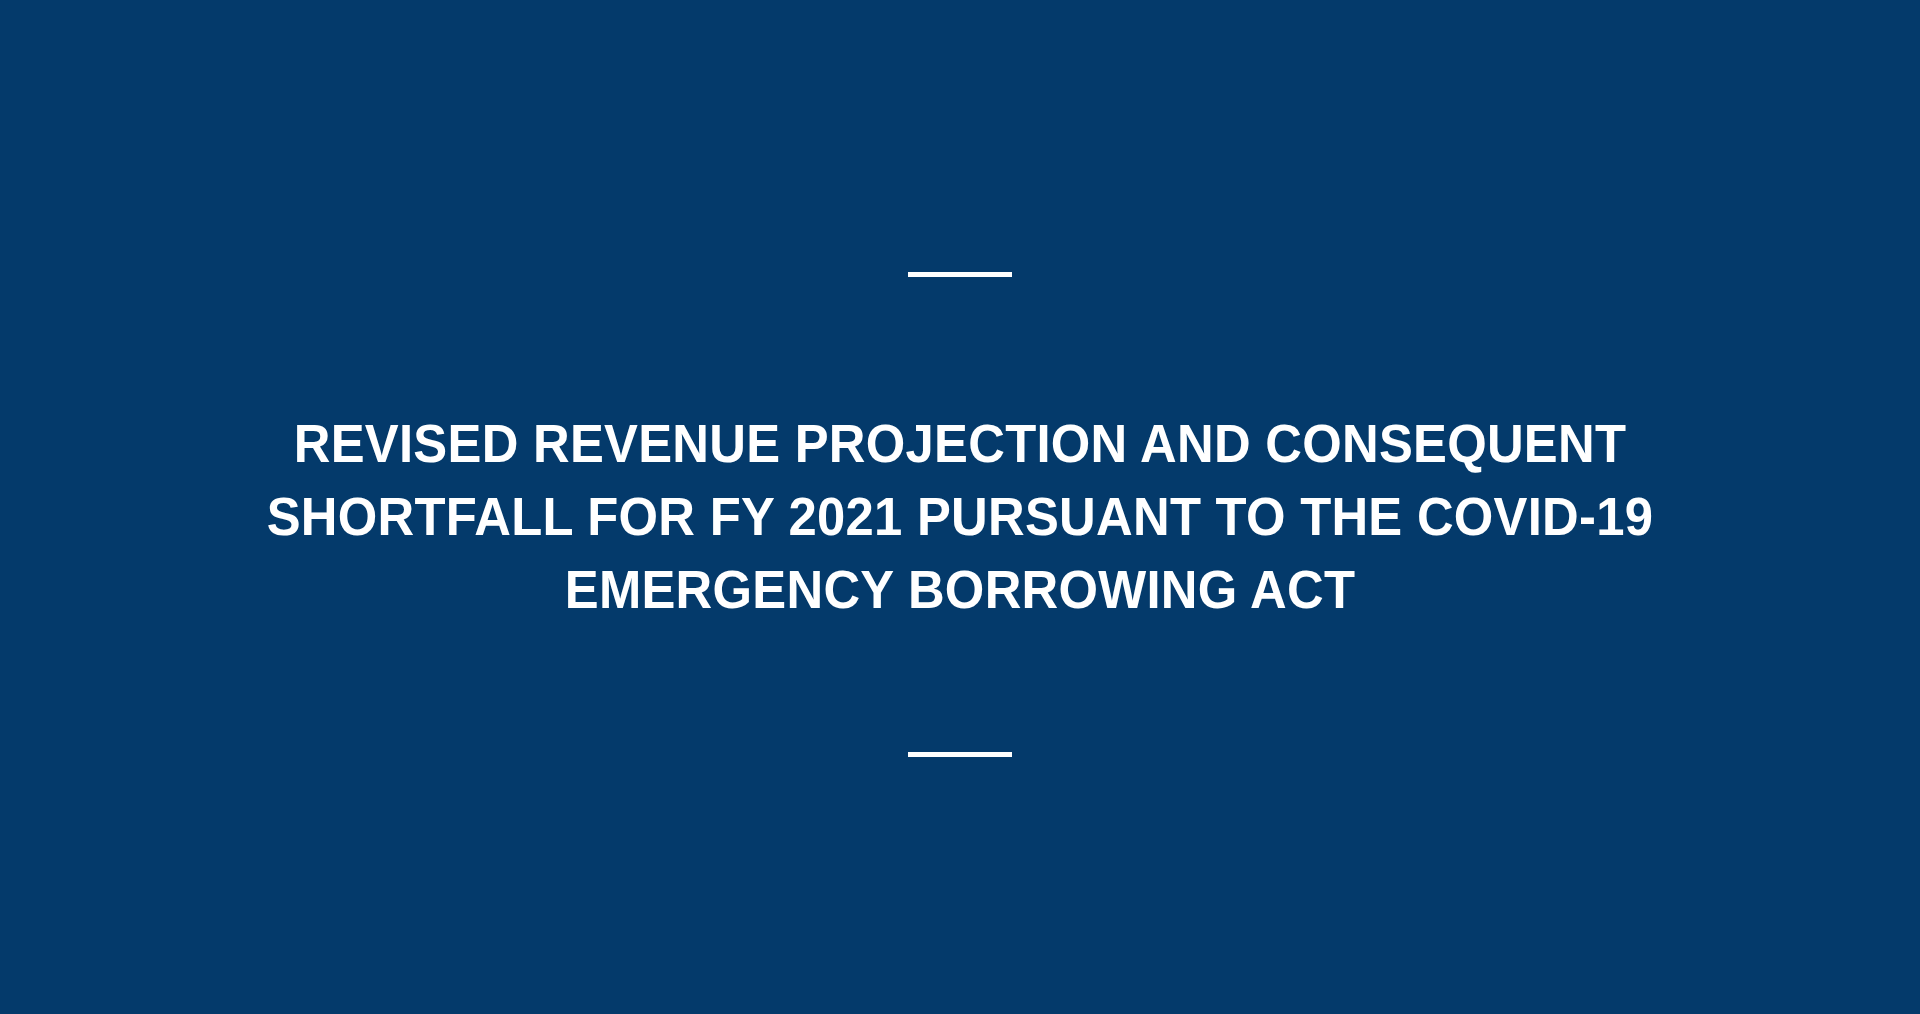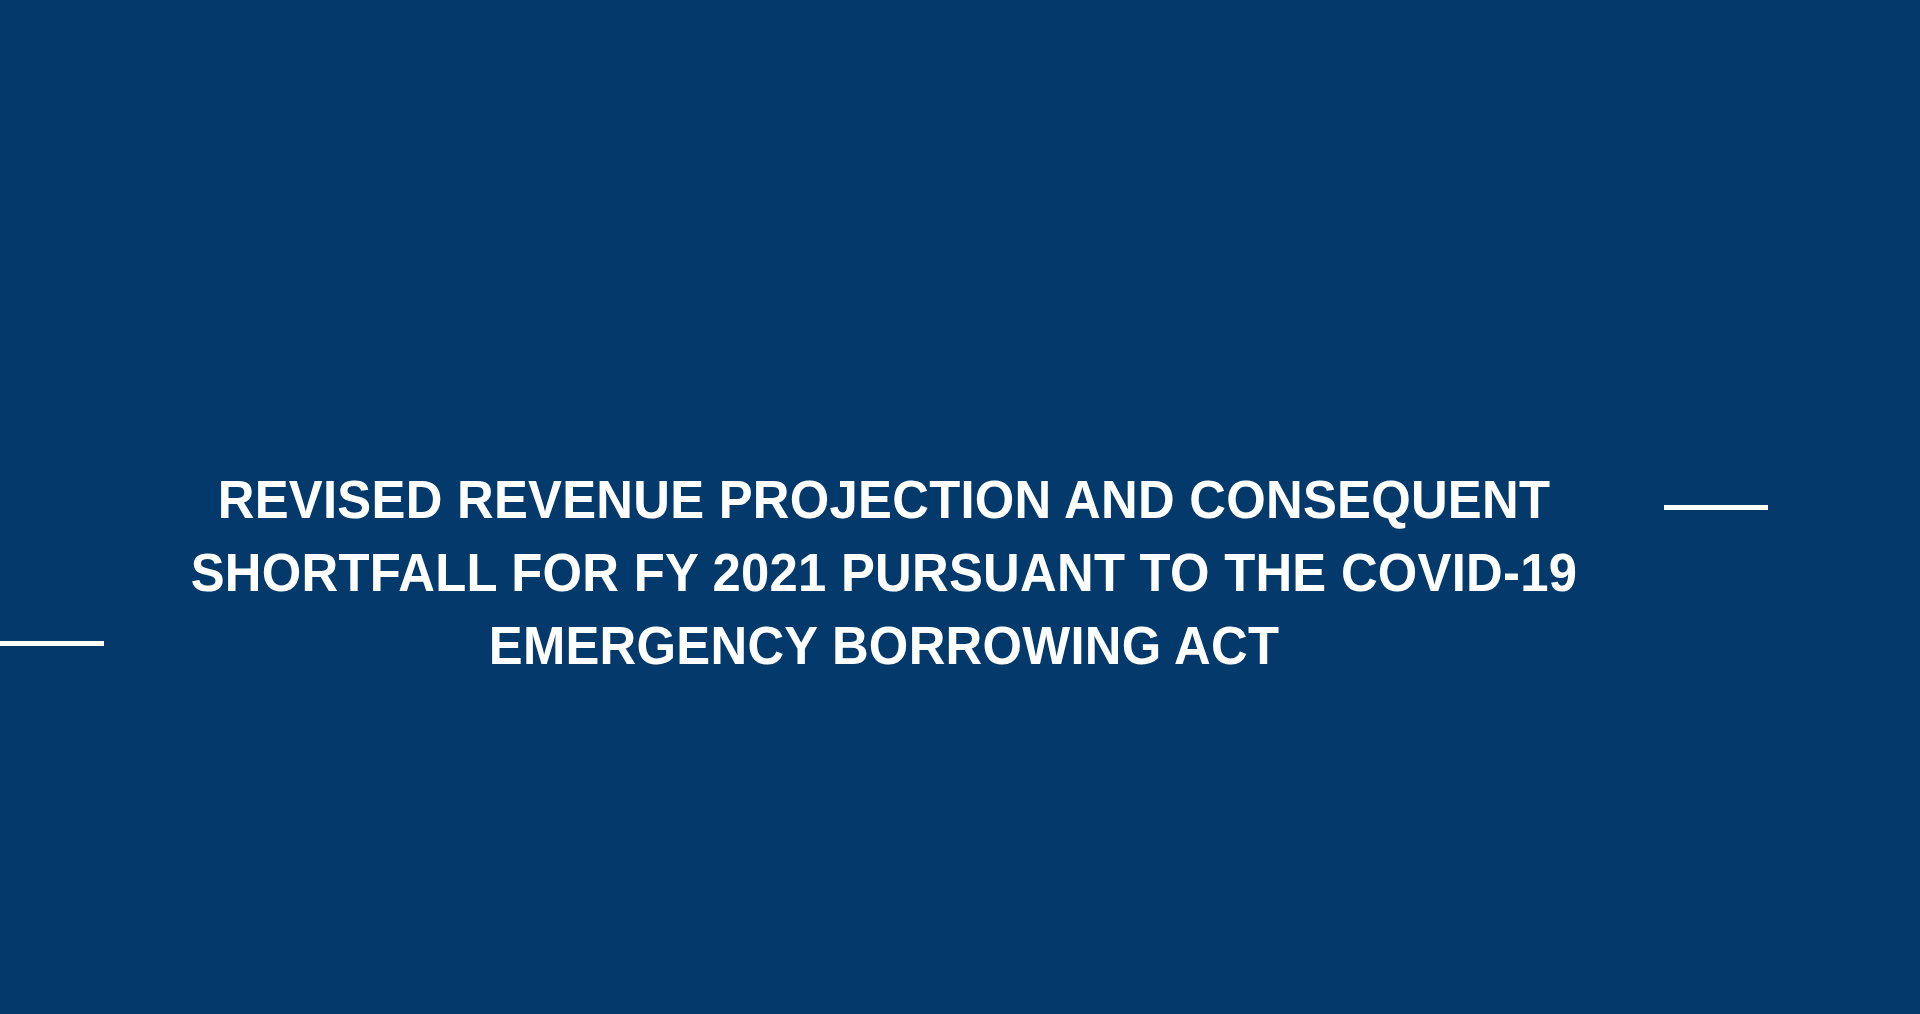--- a/index.html
+++ b/index.html
@@ -16,21 +16,21 @@
     background: #043a6b;
   }
 
   .slide {
     position: relative;
     width: 1920px;
     height: 1014px;
     background: #043a6b;
     box-sizing: border-box;
     display: flex;
-    flex-direction: row;
+    flex-direction: column;
     align-items: center;
     justify-content: flex-start;
   }
 
   
   .rule {
     width: 104px;
     height: 5px;
     background: #ffffff;
     flex: 0 0 auto;

